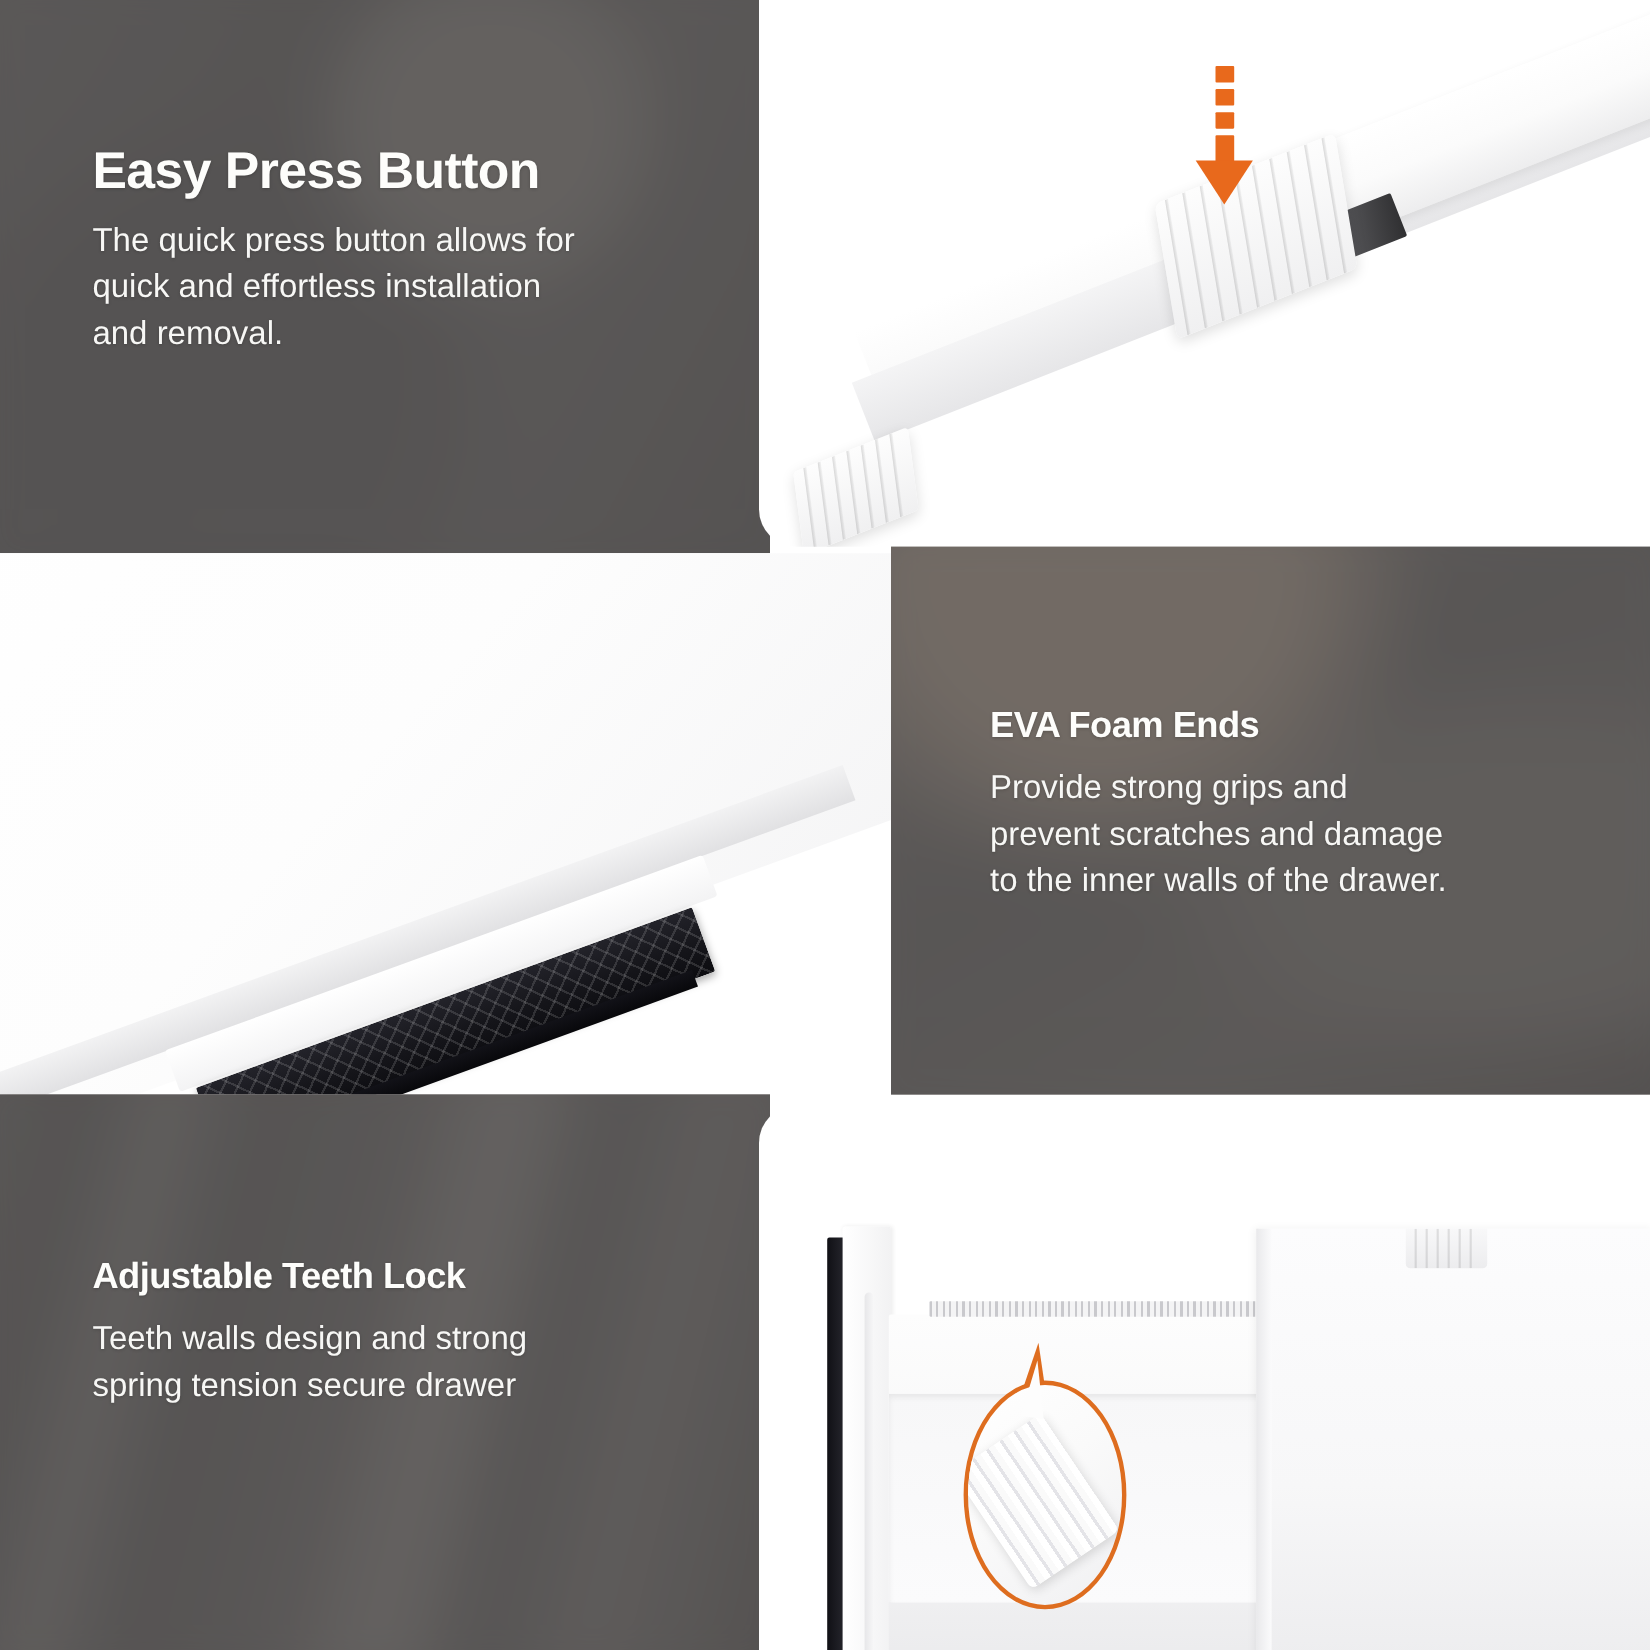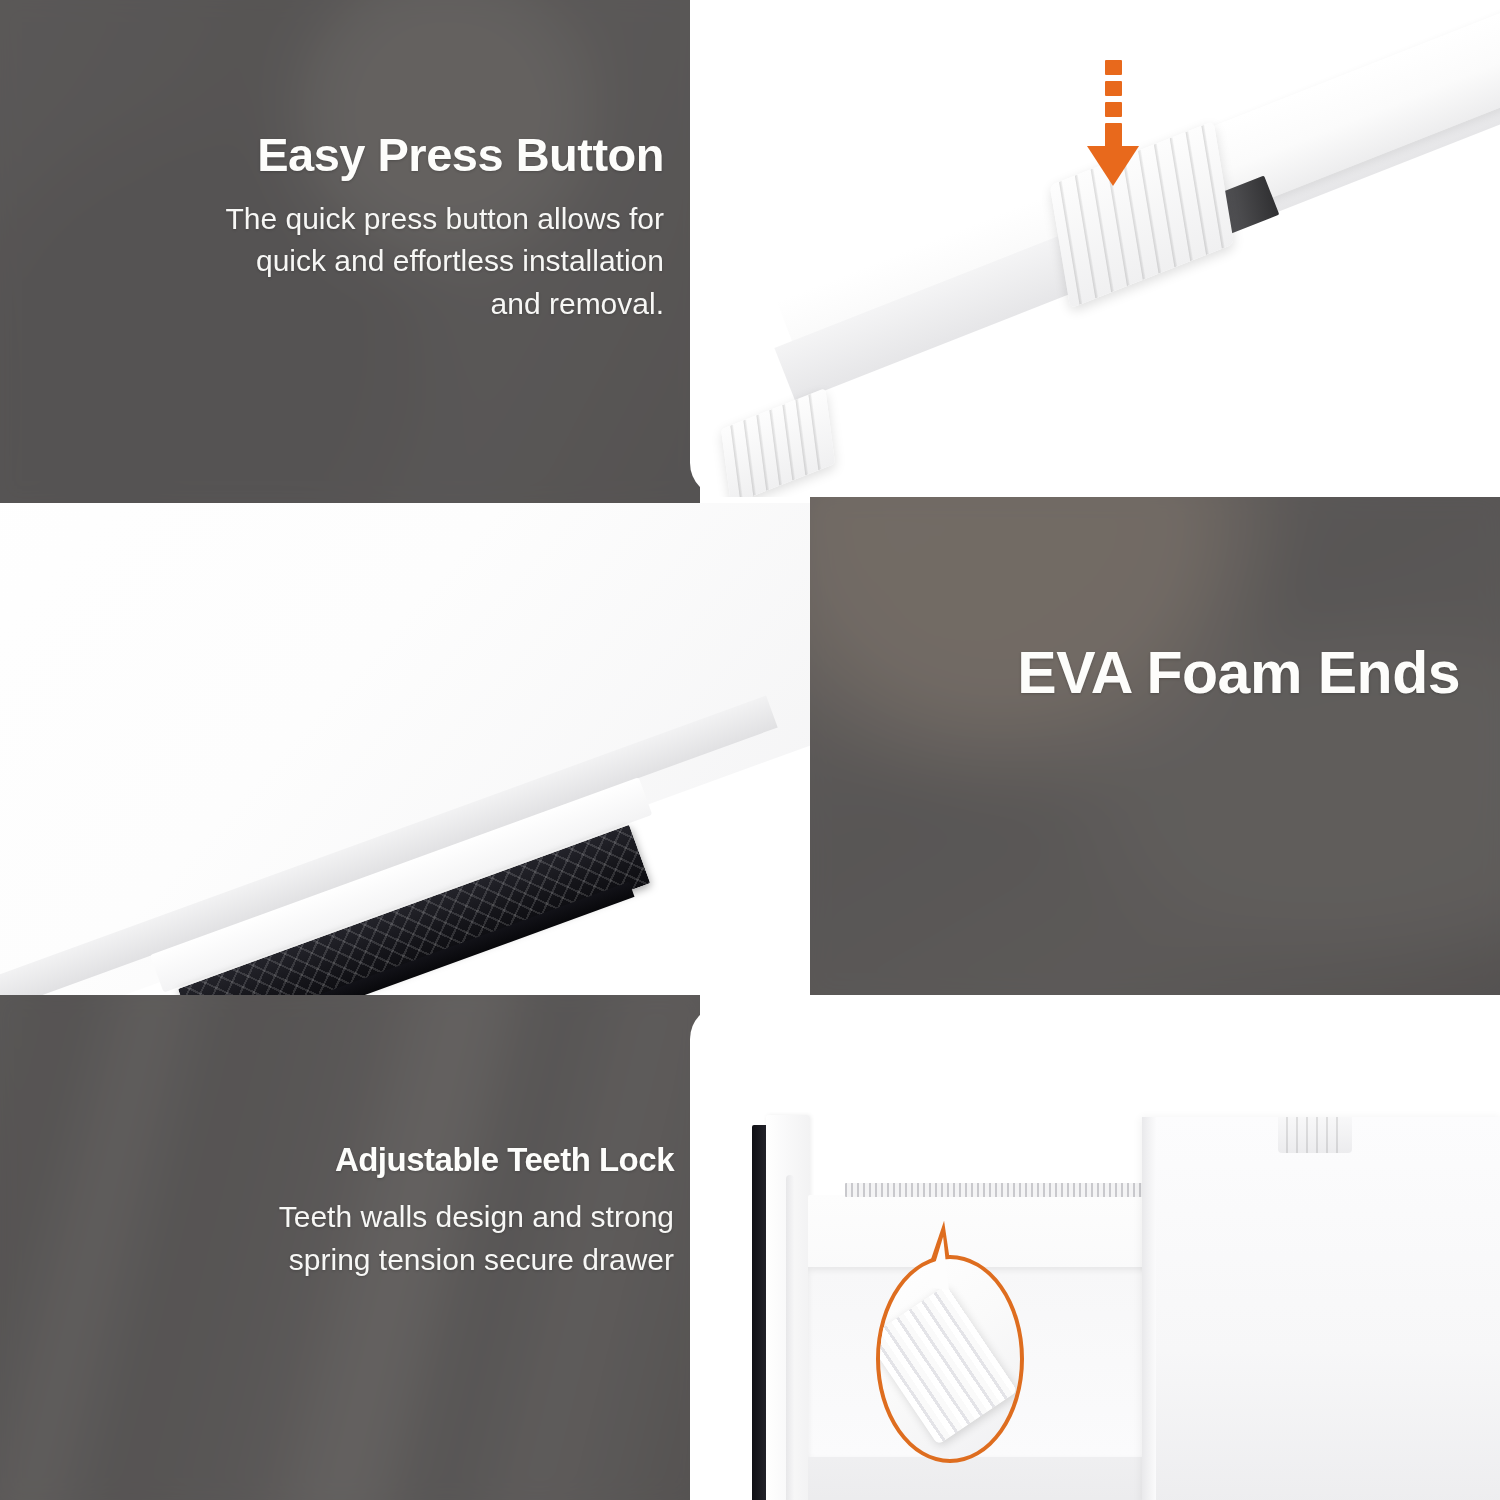--- a/index.html
+++ b/index.html
@@ -41,21 +41,21 @@
       linear-gradient(104deg,
         #6a6866 0%, #5a5857 14%, #767371 22%, #5c5a59 30%,
         #656261 46%, #807c79 56%, #5d5b5a 66%, #706d6b 76%, #54514f 100%),
       linear-gradient(#5f5d5c,#5f5d5c);
     opacity:.85;
   }
   
   .tint{position:absolute;inset:0;background:rgba(78,76,76,.46);}
 
   
-  .txt{position:absolute;z-index:5;text-align:right;}
+  .txt{position:absolute;z-index:5;}
   .head{
     color:#fdfdfb;
     font-weight:700;
     letter-spacing:-.5px;
     line-height:1.06;
     margin:0 0 18px 0;
     text-shadow:0 1px 3px rgba(0,0,0,.22);
   }
   .body{
     color:#f7f7f5;
@@ -309,21 +309,26 @@
       <div class="p2-foam"></div>
       <div class="p2-foamside"></div>
     </div>
   </div>
 
   <div class="panel gray" style="left:810px;top:497px;width:690px;height:498px;">
     <div class="bgblur b"></div>
     <div class="tint"></div>
 
     <div class="txt" style="left:90px;top:145px;width:560px;">
-      <h2 class="head" style="font-size:59px;">EVA Foam Ends</h2>
+      <h2 class="head" style="font-size:33px;">EVA Foam Ends</h2>
+      <p class="body" style="font-size:30px;">
+        <span>Provide strong grips and</span>
+        <span>prevent scratches and damage</span>
+        <span>to the inner walls of the drawer.</span>
+      </p>
     </div>
   </div>
 
   <div class="panel gray" style="left:0;top:995px;width:700px;height:505px;">
     <div class="bgblur c"></div>
     <div class="tint"></div>
 
     <div class="txt" style="left:84px;top:148px;width:590px;">
       <h2 class="head" style="font-size:33px;">Adjustable Teeth Lock</h2>
       <p class="body" style="font-size:30px;">

